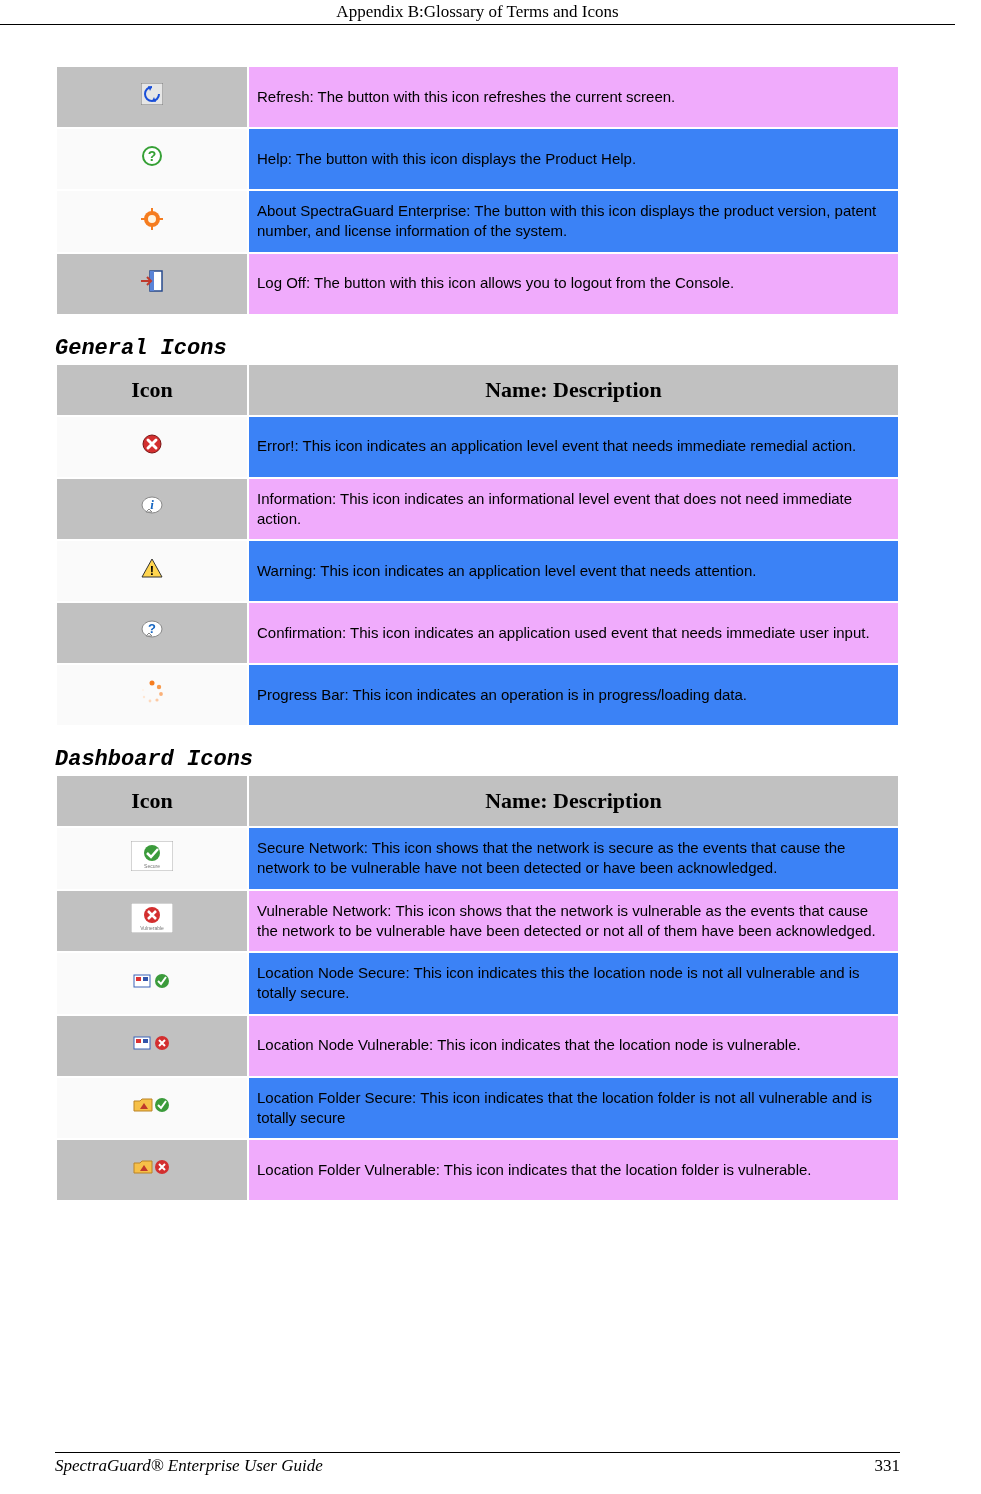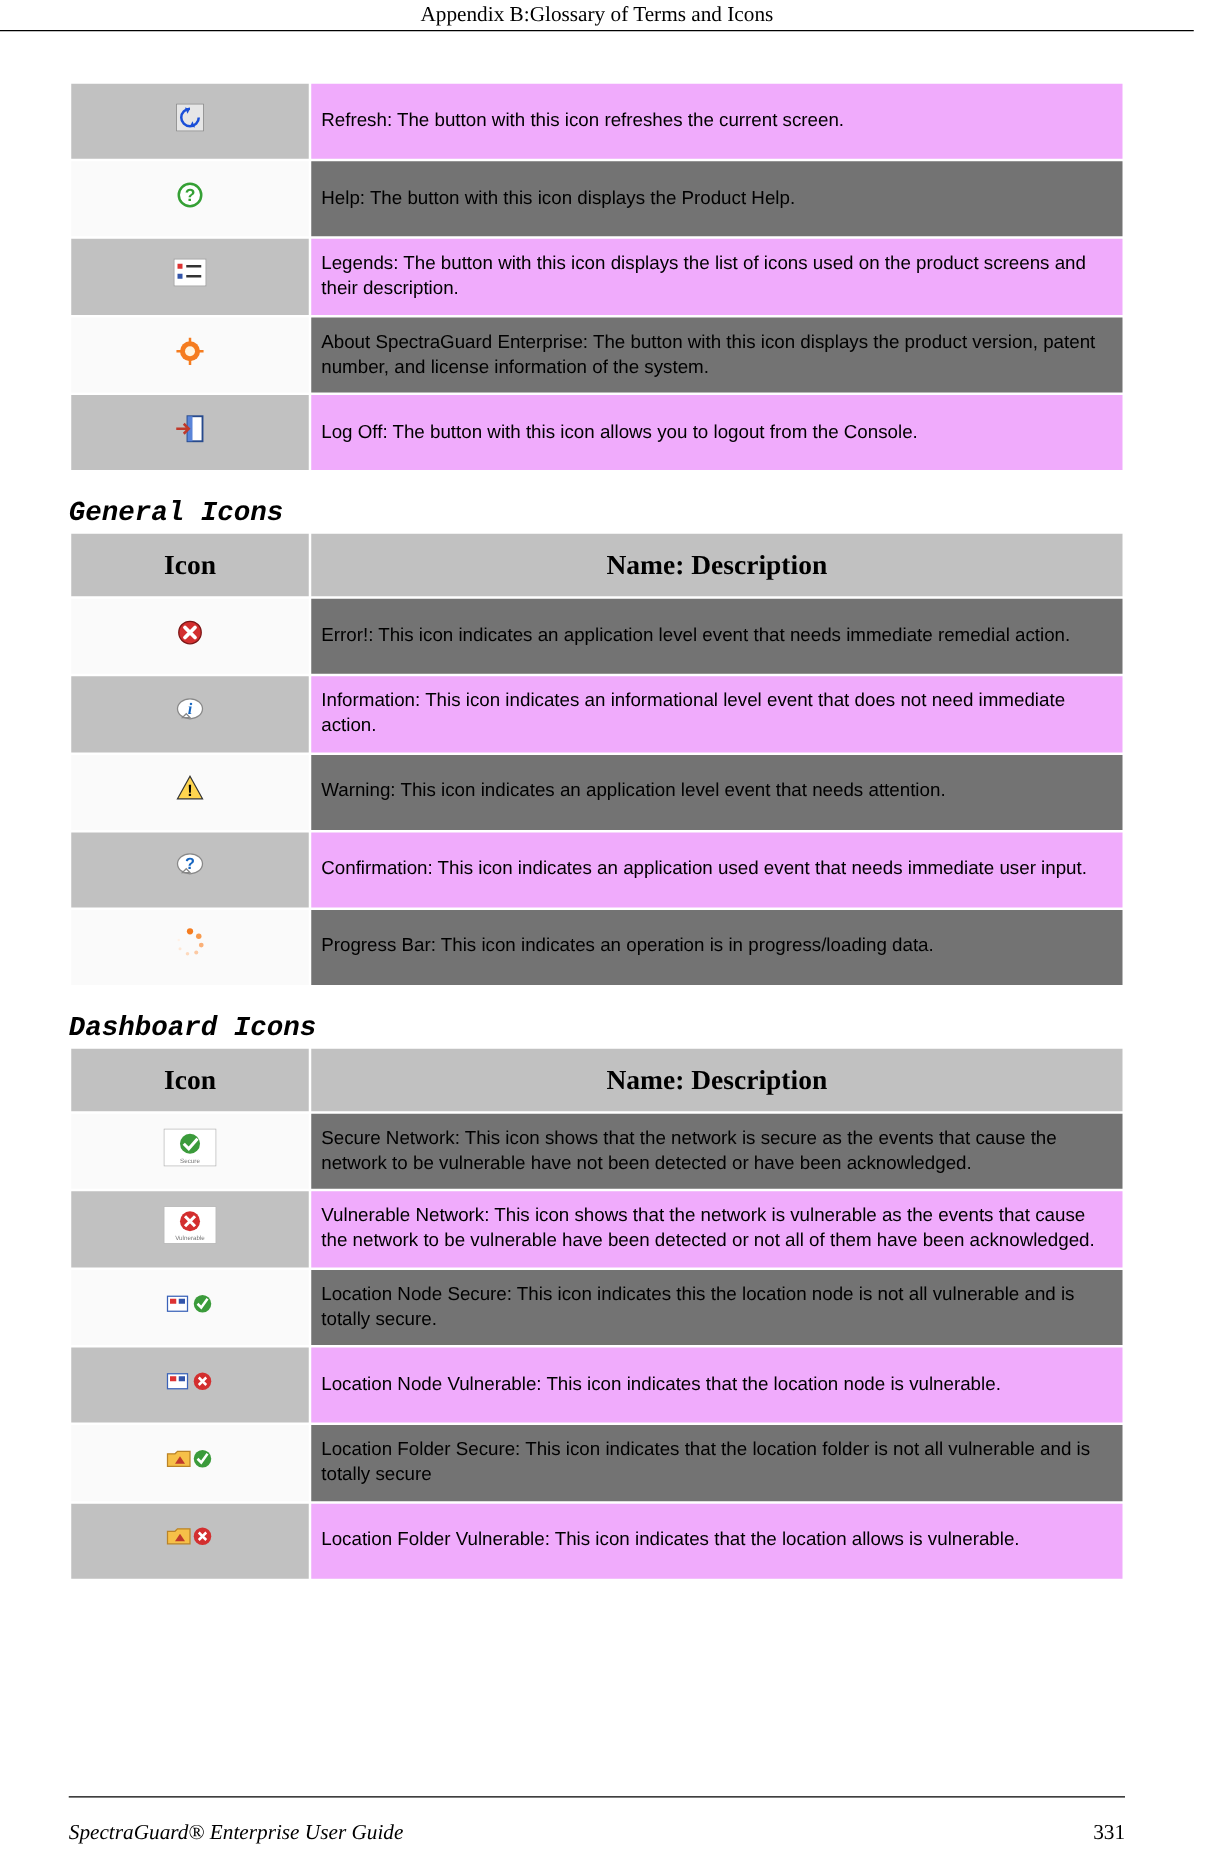--- a/index.html
+++ b/index.html
@@ -50,21 +50,21 @@
   table.icon-table td.icon-cell {
     width: 190px;
     text-align: center;
     background: #c1c1c1;
     height: 60px;
   }
   table.icon-table td.desc-cell {
     background: #f0abfc;
   }
   table.icon-table tr.light td.desc-cell {
-    background: #737373;
+    background: #3b82f6;
   }
   table.icon-table tr.light td.icon-cell {
     background: #fafafa;
   }
   table.icon-table tr.header-row td {
     background: #c1c1c1;
     font-family: "Palatino Linotype", Palatino, serif;
     font-size: 22px;
     text-align: center;
     height: 50px;
@@ -81,21 +81,21 @@
     left: 55px;
     right: 55px;
   }
   .footer-line {
     border-top: 1px solid #000;
     display: flex;
     justify-content: space-between;
     font-family: "Palatino Linotype", Palatino, serif;
     font-style: italic;
     font-size: 17px;
-    padding-top: 18px;
+    padding-top: 3px;
     align-items: center;
   }
   .footer-line .right { font-style: normal; }
   svg { display: block; }
 </style>
 </head>
 <body>
 
 <div class="page">
 
@@ -119,34 +119,20 @@
     <tr class="light">
       <td class="icon-cell">
         <span class="icon-box">
           <svg width="22" height="22">
                 <circle cx="11" cy="11" r="9" fill="#fff" stroke="#35a035" stroke-width="2"></circle>
                 <text x="11" y="16" font-size="14" font-family="Arial" font-weight="bold" fill="#35a035" text-anchor="middle">?</text>
               </svg>
         </span>
       </td>
       <td class="desc-cell">Help: The button with this icon displays the Product Help.</td>
-    </tr>
-    <tr>
-      <td class="icon-cell">
-        <span class="icon-box">
-          <svg width="26" height="22">
-                <rect x="0" y="0" width="26" height="22" fill="#fff" stroke="#888"></rect>
-                <rect x="3" y="4" width="4" height="4" fill="#d33"></rect>
-                <rect x="3" y="12" width="4" height="4" fill="#35a"></rect>
-                <line x1="10" y1="6" x2="22" y2="6" stroke="#333" stroke-width="2"></line>
-                <line x1="10" y1="14" x2="22" y2="14" stroke="#333" stroke-width="2"></line>
-              </svg>
-        </span>
-      </td>
-      <td class="desc-cell">Legends: The button with this icon displays the list of icons used on the product screens and their description.</td>
     </tr>
     <tr class="light">
       <td class="icon-cell">
         <span class="icon-box">
           <svg width="22" height="22">
                 <circle cx="11" cy="11" r="8" fill="#f57c1f"></circle>
                 <circle cx="11" cy="11" r="4" fill="#fff4e0"></circle>
                 <g stroke="#f57c1f" stroke-width="2">
                   <line x1="11" y1="0" x2="11" y2="4"></line>
                   <line x1="11" y1="18" x2="11" y2="22"></line>
@@ -325,21 +311,21 @@
       <td class="icon-cell">
         <span class="icon-box">
           <svg width="40" height="20">
             <path d="M2 6 L8 6 L10 4 L20 4 L20 16 L2 16 Z" fill="#f6c048" stroke="#ba8327"></path>
                 <path d="M8 14 L12 8 L16 14 Z" fill="#c0392b"></path>
             <circle cx="30" cy="10" r="7" fill="#d32f2f"></circle>
                 <path d="M27 7 L33 13 M33 7 L27 13" stroke="#fff" stroke-width="2"></path>
           </svg>
         </span>
       </td>
-      <td class="desc-cell">Location Folder Vulnerable: This icon indicates that the location allows is vulnerable.</td>
+      <td class="desc-cell">Location Folder Vulnerable: This icon indicates that the location folder is vulnerable.</td>
     </tr>
   </tbody>
     </table>
 
   <div class="bottom-footer">
     <div class="footer-line">
       <span>SpectraGuard®  Enterprise User Guide</span>
       <span class="right">331</span>
     </div>
   </div>

